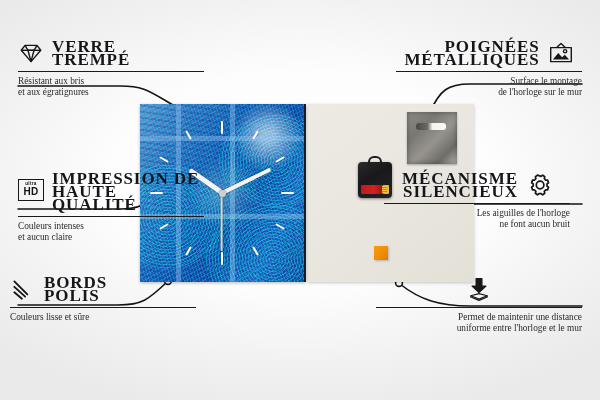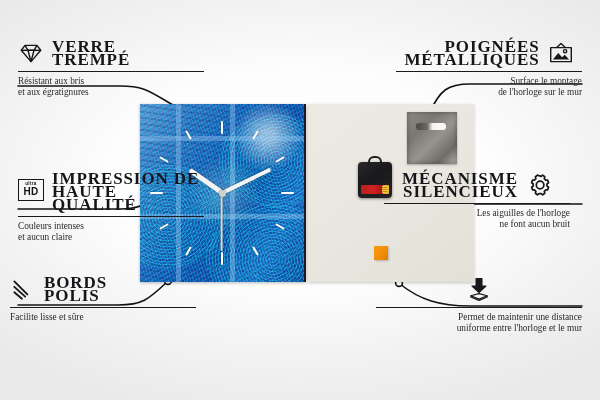--- a/index.html
+++ b/index.html
@@ -262,21 +262,21 @@
       <svg viewBox="0 0 24 24" fill="none" stroke="#17171a" stroke-width="1.7" stroke-linecap="round">
         <path d="M4 5 L16 17"></path>
           <path d="M4 10 L14 19"></path>
           <path d="M4 15 L11 21"></path>
       </svg>
     </span>
     <span class="title">BORDS
 POLIS</span>
   </div>
   <div class="rule"></div>
-  <div class="desc">Facilite lisse et sûre</div>
+  <div class="desc">Couleurs lisse et sûre</div>
 </div>
 
 <div class="feature right" style="left:396px; top:40px;">
   <div class="head">
     <span class="title">POIGNÉES
 MÉTALLIQUES</span>
     <span class="icon">
       <svg viewBox="0 0 24 24" fill="none" stroke="#17171a" stroke-width="1.3" stroke-linejoin="round">
         <rect x="2.5" y="7" width="19" height="13"></rect>
         <path d="M8 7 L12 3.2 L16 7"></path>

